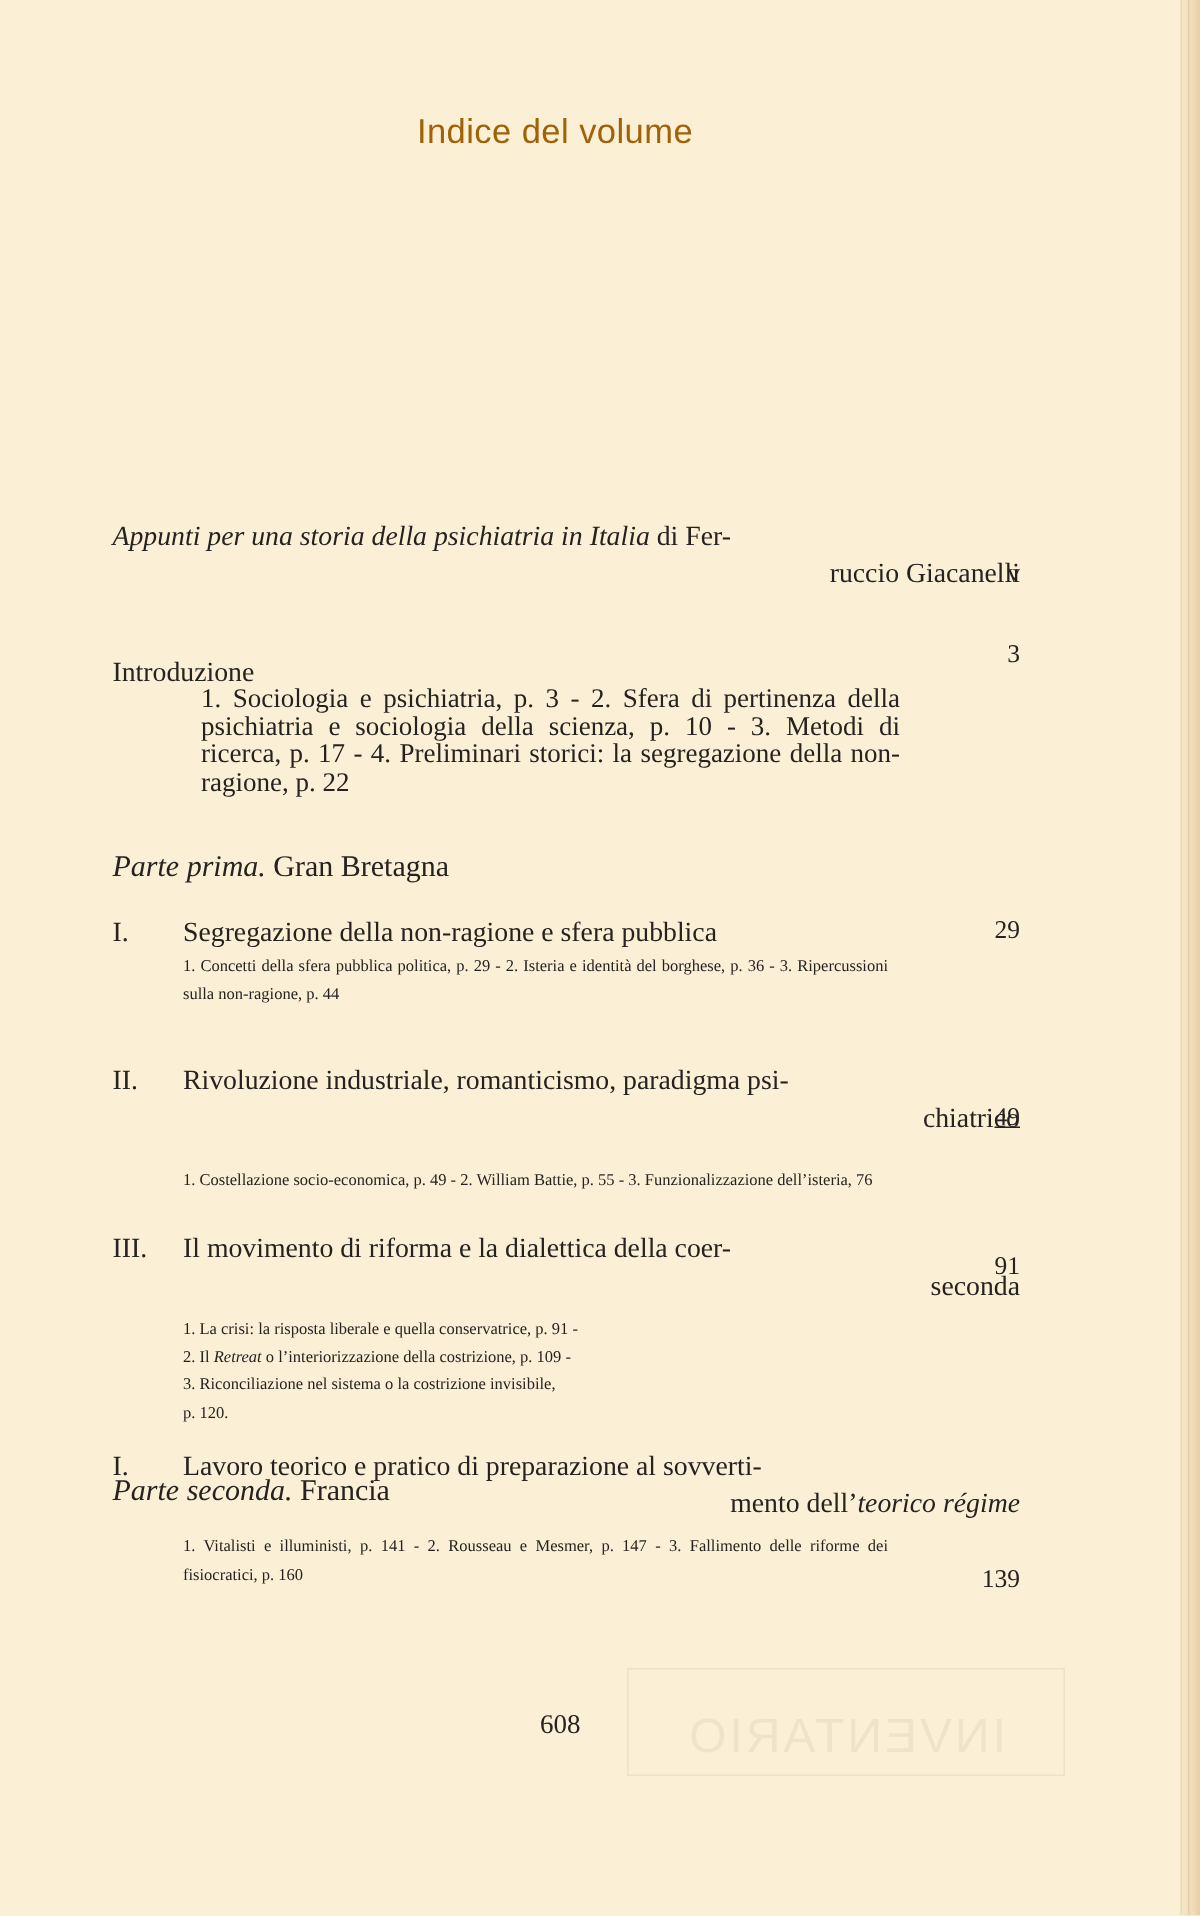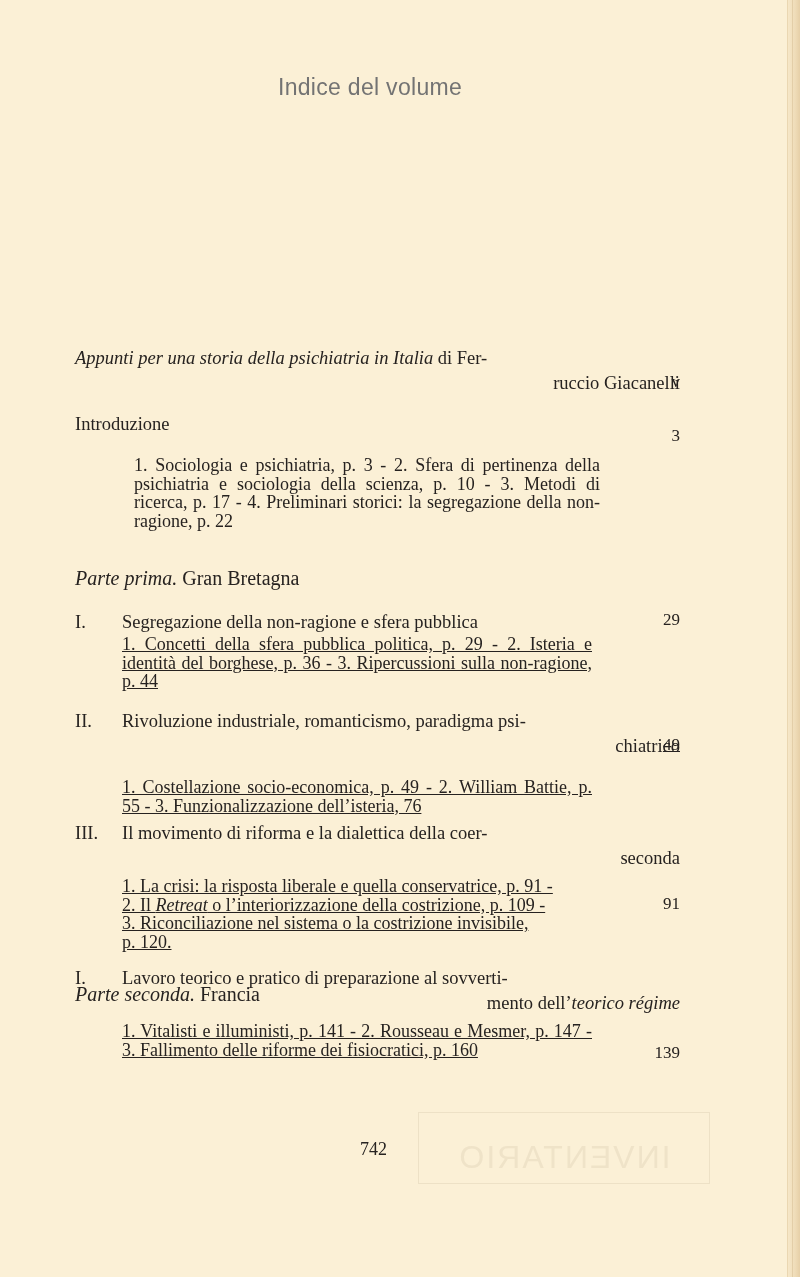--- a/index.html
+++ b/index.html
@@ -35,21 +35,21 @@
     }
     .title {
       position: absolute;
       top: 74px;
       left: 0;
       width: 740px;
       text-align: center;
       font-family: "Liberation Sans", "DejaVu Sans", sans-serif;
       font-size: 23px;
       letter-spacing: 0.3px;
-      color: #737373;
+      color: #a16207;
     }
     .entry {
       position: absolute;
       left: 75px;
       width: 605px;
     }
     .page-num {
       position: absolute;
       right: 120px;
       font-size: 17px;
@@ -63,26 +63,25 @@
     .hang {
       padding-left: 48px;
       text-align: right;
     }
     .num-label {
       display: inline-block;
       width: 47px;
       font-size: 18.5px;
     }
     .sub {
-      font-size: 18px;
+      font-size: 11px;
       line-height: 18.5px;
       padding-left: 47px;
       width: 470px;
       text-align: justify;
-      text-decoration: underline;
     }
     .sub-intro {
       font-size: 18px;
       line-height: 18.5px;
       position: absolute;
       left: 134px;
       width: 466px;
       text-align: justify;
     }
     .part-heading {
@@ -128,21 +127,21 @@
 <div class="title">Indice del volume</div>
 
 <div class="entry" style="top:346px;">
   <div class="main-line">
     <span class="ital">Appunti per una storia della psichiatria in Italia</span><span> di Fer-</span>
   </div>
   <div class="main-line hang">ruccio Giacanelli</div>
 </div>
 <div class="page-num" style="top:372px;">v</div>
 
-<div class="entry" style="top:412px;">
+<div class="entry" style="top:437px;">
   <div class="main-line">Introduzione</div>
 </div>
 <div class="page-num" style="top:426px;">3</div>
 <div class="sub-intro" style="top:456px;">1. Sociologia e psichiatria, p. 3 - 2. Sfera di pertinenza della psichiatria e sociologia della scienza, p. 10 - 3. Metodi di ricerca, p. 17 - 4. Preliminari storici: la segregazione della non-ragione, p. 22</div>
 
 <div class="part-heading" style="top:567px;">
   <span class="label">Parte prima.</span>
   <span>Gran Bretagna</span>
 </div>
 
@@ -162,29 +161,29 @@
 <div class="entry" style="top:821px;">
   <div class="main-line"><span class="num-label">III.</span><span>Il movimento di riforma e la dialettica della coer-</span></div>
   <div class="main-line hang">seconda</div>
   <div class="sub" style="margin-top:6px;">
     <div>1. La crisi: la risposta liberale e quella conservatrice, p. 91 -</div>
     <div><span>2. Il </span><span class="ital">Retreat</span><span> o l’interiorizzazione della costrizione, p. 109 -</span></div>
     <div>3. Riconciliazione nel sistema o la costrizione invisibile,</div>
     <div>p. 120.</div>
   </div>
 </div>
-<div class="page-num" style="top:894px;text-align:right;">91</div>
+<div class="page-num" style="top:834px;text-align:right;">91</div>
 
 <div class="part-heading" style="top:983px;">
   <span class="label">Parte seconda.</span>
   <span>Francia</span>
 </div>
 
 <div class="entry" style="top:966px;">
   <div class="main-line"><span class="num-label">I.</span><span>Lavoro teorico e pratico di preparazione al sovverti-</span></div>
   <div class="main-line hang"><span>mento dell’</span><span class="ital">teorico régime</span></div>
   <div class="sub" style="margin-top:6px;">1. Vitalisti e illuministi, p. 141 - 2. Rousseau e Mesmer, p. 147 - 3. Fallimento delle riforme dei fisiocratici, p. 160</div>
 </div>
 <div class="page-num" style="top:1043px;">139</div>
 
 <div class="stamp">INVENTARIO</div>
 
-<div class="footer-num">742</div>
+<div class="footer-num">608</div>
 
 </body></html>

